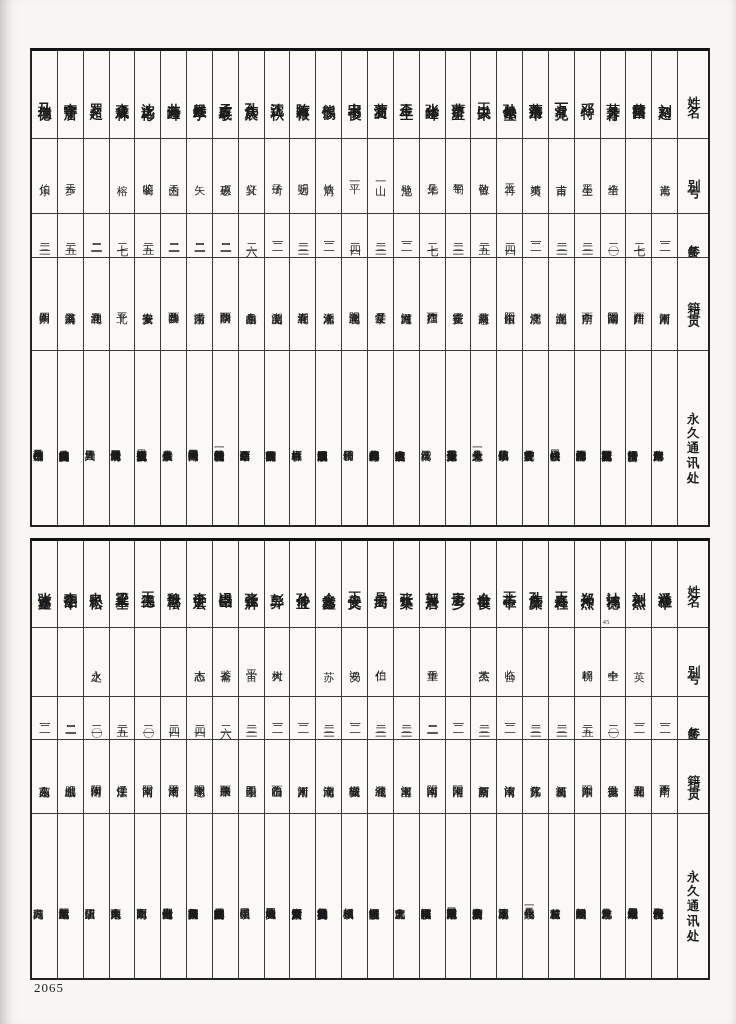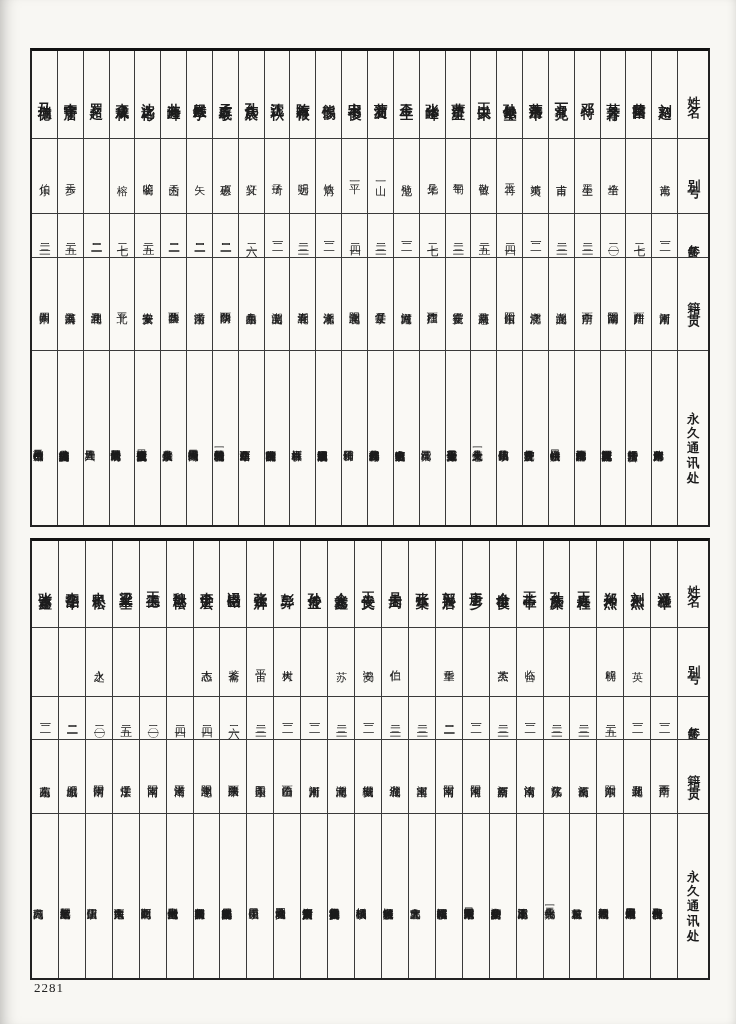--- a/index.html
+++ b/index.html
@@ -903,20 +903,38 @@
         </div>
         <div class="cell c-origin">
           <span class="v origin-text">广东潮阳</span>
         </div>
         <div class="cell c-address">
           <span class="v address-text">潮阳城内教授巷</span>
         </div>
       </div>
       <div class="col">
         <div class="cell c-name">
+          <span class="v name-text">计鸿德</span>
+          <span class="note-text">45</span>
+        </div>
+        <div class="cell c-alias">
+          <span class="v alias-text">中全</span>
+        </div>
+        <div class="cell c-age">
+          <span class="v age-text">二〇</span>
+        </div>
+        <div class="cell c-origin">
+          <span class="v origin-text">安徽凤台</span>
+        </div>
+        <div class="cell c-address">
+          <span class="v address-text">凤台东北家集计</span>
+        </div>
+      </div>
+      <div class="col">
+        <div class="cell c-name">
           <span class="v name-text">刘仁杰</span>
         </div>
         <div class="cell c-alias">
           <span class="v alias-text">英</span>
         </div>
         <div class="cell c-age">
           <span class="v age-text">二一</span>
         </div>
         <div class="cell c-origin">
           <span class="v origin-text">湖北郧县</span>
@@ -953,14 +971,14 @@
           <span class="v hdr hdr-age">年龄</span>
         </div>
         <div class="cell c-origin">
           <span class="v hdr hdr-origin">籍贯</span>
         </div>
         <div class="cell c-address" style="justify-content: center; padding-top: 0px;">
           <span class="v hdr hdr-address">永久通讯处</span>
         </div>
       </div>
     </div>
-  <div class="page-number">2281</div>
+  <div class="page-number">2065</div>
 </div>
 
 </body></html>

